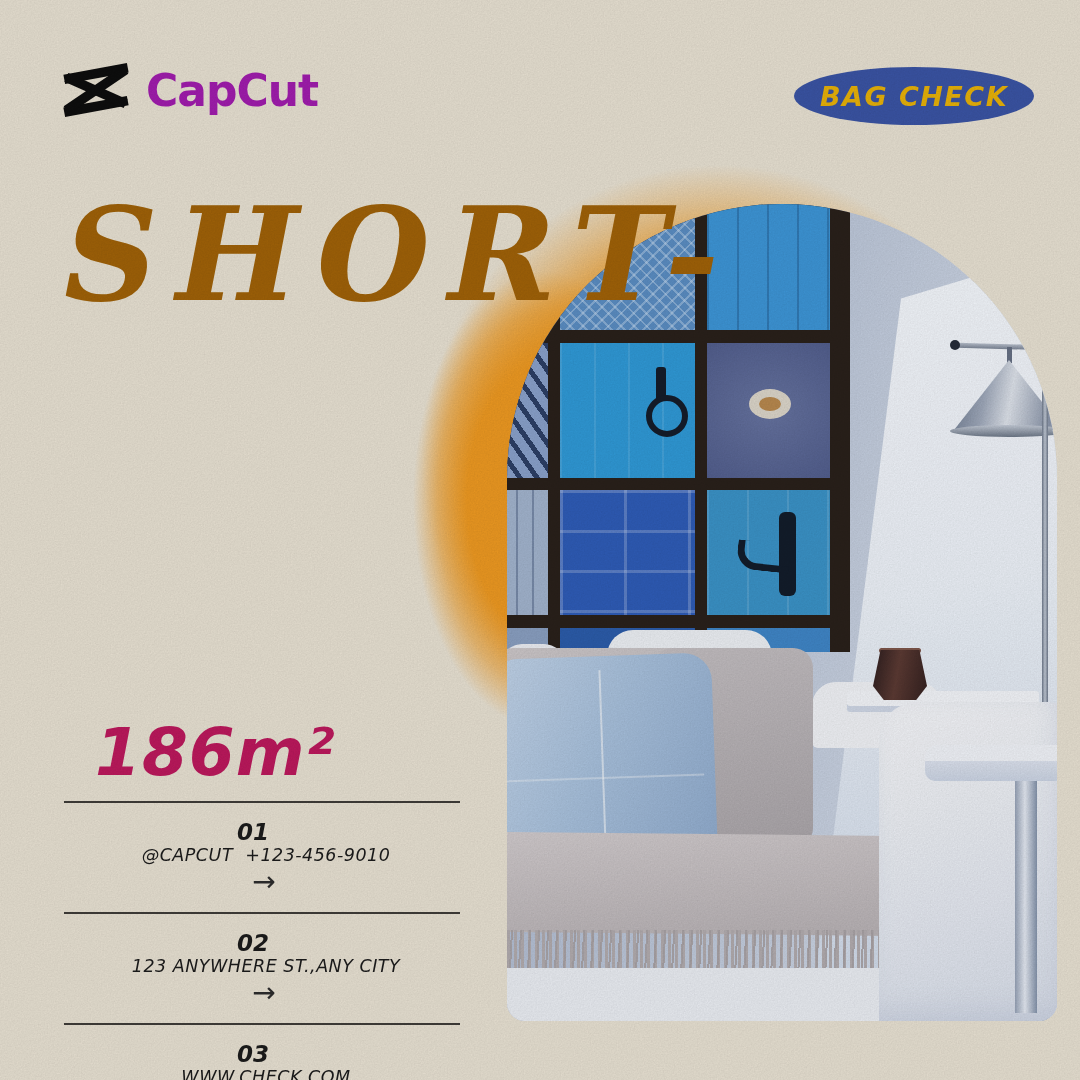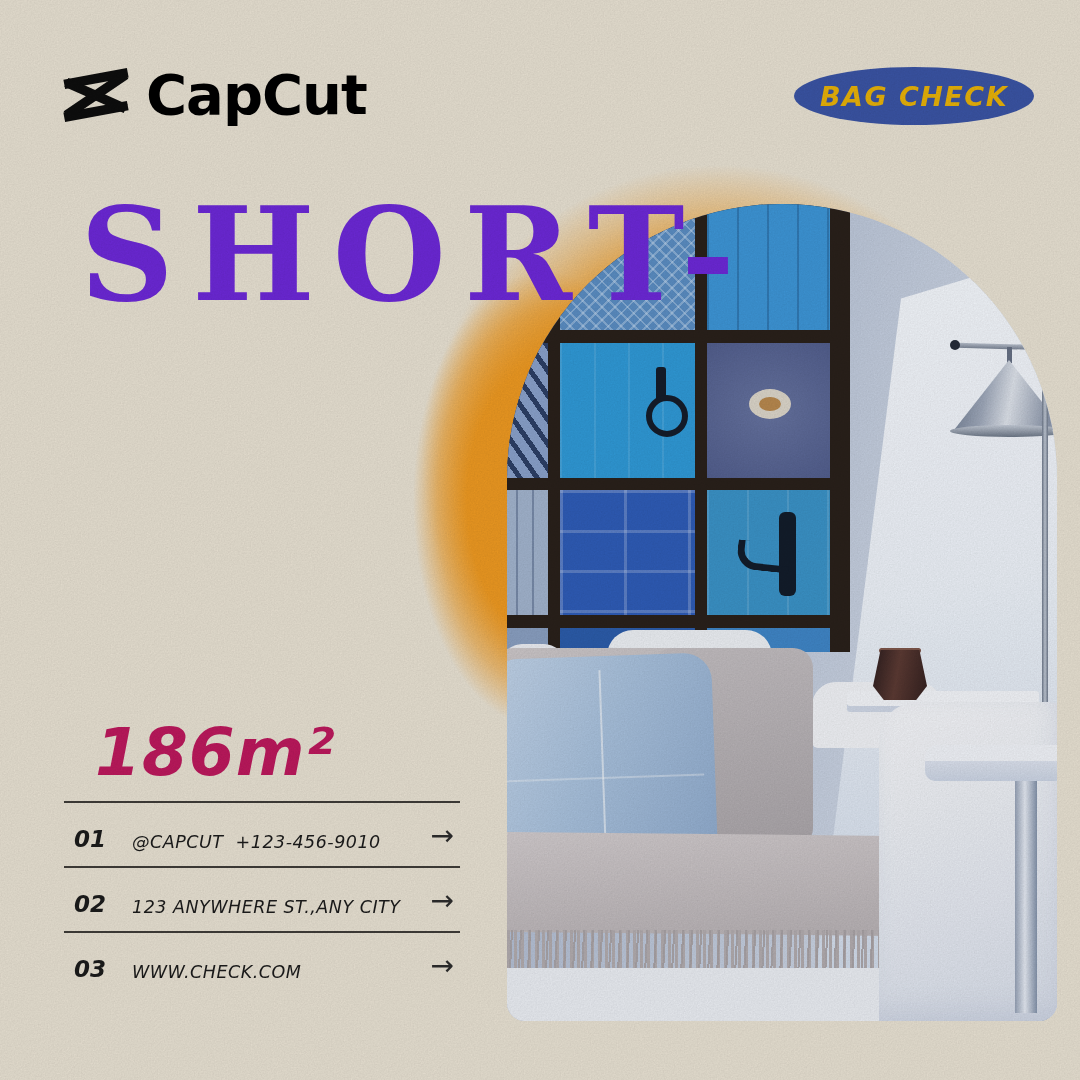--- a/index.html
+++ b/index.html
@@ -19,44 +19,44 @@
   }
   .glow-left {
     position:absolute; left:395px; top:240px; width:300px; height:520px; border-radius:50%;
     background:radial-gradient(50% 50% at 50% 50%,
       #ef9a21 0%, #ef9a21 52%, rgba(239,154,33,.55) 72%, rgba(239,154,33,0) 88%);
   }
 
   
   .logo { position:absolute; left:60px; top:62px; display:flex; align-items:center; gap:14px; z-index:6; }
   .logo svg { width:72px; height:56px; display:block; }
-  .logo-text { font-size:56px; font-weight:bold; letter-spacing:-1px; color:#000000; }
+  .logo-text { font-size:44px; font-weight:bold; letter-spacing:-1px; color:#a21caf; }
 
   .badge {
     position:absolute; left:794px; top:67px; width:240px; height:58px; z-index:6;
     background:#3a54a5; border-radius:50%;
     display:flex; align-items:center; justify-content:center;
   }
   .badge-text { color:#eab308; font-style:italic; font-weight:600; font-size:27px; letter-spacing:1.5px; }
 
   
   .headline {
-    position:absolute; left:80px; top:180px; z-index:5;
+    position:absolute; left:64px; top:180px; z-index:5;
     font-family:"DejaVu Serif", serif; font-weight:700;
     font-size:130px; line-height:150px; letter-spacing:18px;
-    color:#6d28d9; white-space:nowrap;
+    color:#a16207; white-space:nowrap;font-style:italic;
   }
 
   
   .area {
     position:absolute; left:66px; top:714px; z-index:4;
     font-size:66px; font-style:italic; font-weight:600; letter-spacing:1px; color:#be185d;margin-left:29px;
   }
   .contacts { position:absolute; left:64px; top:801px; width:396px; z-index:4; color:#1b1b1b; }
-  .contact-row { display:flex; align-items:flex-end; border-top:2px solid #3f3c38; padding:16px 2px 14px 10px; }
+  .contact-row { display:flex; align-items:center; border-top:2px solid #3f3c38; padding:16px 2px 14px 10px;flex-direction:column; }
   .contact-num { width:58px; font-size:23px; font-style:italic; font-weight:600; }
   .contact-txt { flex:1; font-size:17.5px; font-style:italic; font-weight:500; letter-spacing:.5px; white-space:pre; }
   .contact-arrow { font-size:28px; color:#2c2c2c; margin-right:4px; font-style:normal; }
 
   
   .arch {
     position:absolute; left:507px; top:204px; width:550px; height:817px; z-index:2;
     border-radius:275px 275px 18px 18px; overflow:hidden;
     background:linear-gradient(105deg,#a9b5cd 0%,#bcc7da 40%,#ccd5e4 70%,#d8dfeb 100%);
   }

